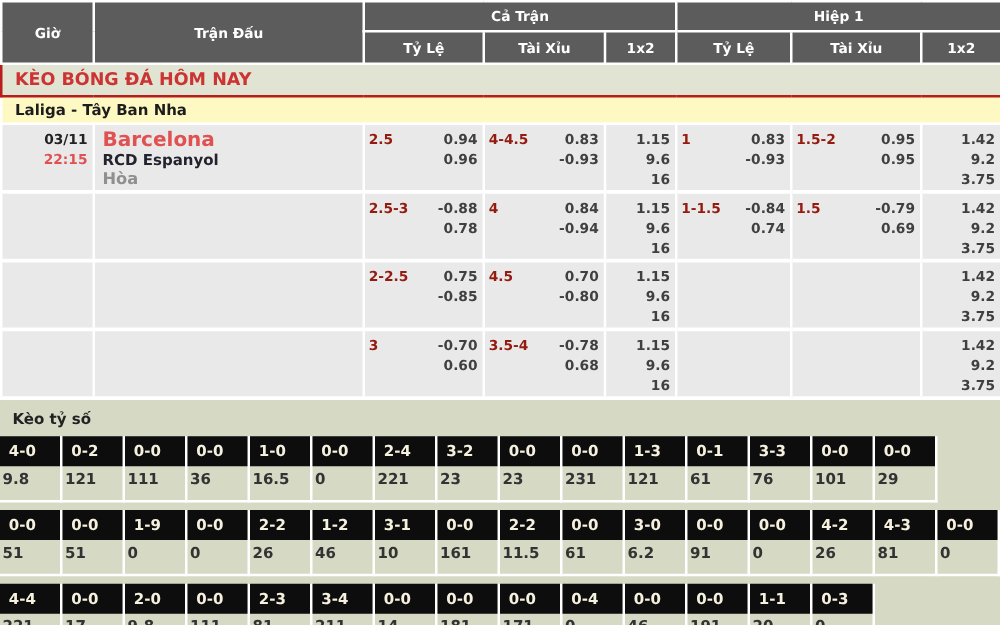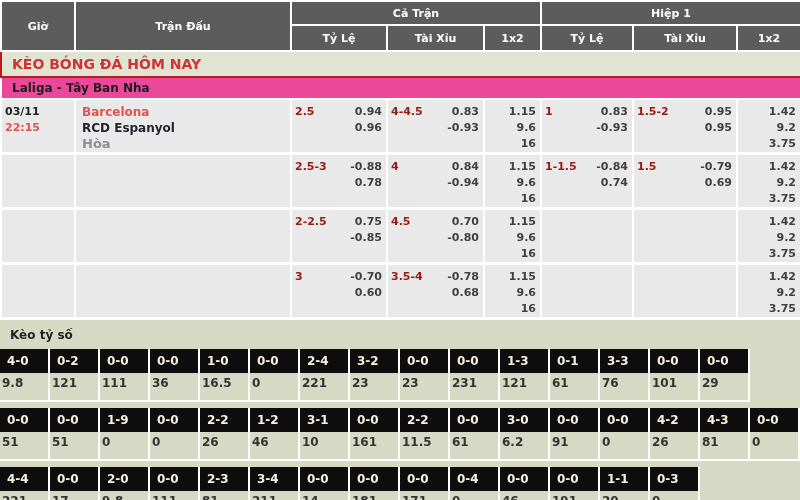--- a/index.html
+++ b/index.html
@@ -14,38 +14,38 @@
     background:#5c5c5c;color:#fff;font-size:11px;font-weight:bold;
     border:2px solid #fff;text-align:center;padding:3px 2px;
   }
   thead tr.r1 th{height:24px;}
   thead tr.r2 th{height:26px;}
   td.band-title{
     background:#e2e4d3;color:#cc3333;font-size:14px;font-weight:bold;
     padding:4px 0 4px 10px;height:22px;border:2px solid #b91c1c;
   }
   td.band-league{
-    background:#ec4899;color:#1d1d1d;font-size:12px;font-weight:bold;
+    background:#fef9c3;color:#1d1d1d;font-size:12px;font-weight:bold;
     padding:3px 0 3px 10px;height:19px;border:2px solid #fff;
   }
   td.odds-cell{
     background:#e9e9e9;vertical-align:top;font-size:11px;font-weight:bold;
     color:#404040;height:50px;padding:4px 4px 0 3px;
     border-left:2px solid #fff;border-right:2px solid #fff;border-bottom:3px solid #fff;
     line-height:16px;
   }
   .l1{display:flex;justify-content:space-between;}
   .line{color:#941b10;}
   .l2{text-align:right;}
   td.x12 div{text-align:right;}
-  td.time-cell{text-align:left;}
+  td.time-cell{text-align:right;}
   .date{color:#222;}
   .time{color:#e05252;}
   td.match-cell{padding-left:6px;}
-  .home{color:#e05252;font-size:12px;}
+  .home{color:#e05252;font-size:16px;}
   .away{color:#23232e;font-size:12px;}
   .draw{color:#8f8f8f;font-size:13px;}
   .score-section{background:#d6d9c4;flex:1;width:800px;}
   .score-title{font-size:12px;font-weight:bold;color:#222;padding:8px 0 7px 10px;}
   .score-row{display:flex;margin-bottom:6px;border-radius:16px;}
   .score-col{width:50px;box-sizing:border-box;border-right:2px solid #fff;border-bottom:2px solid #fff;}
   .score-col.empty{border-right:none;border-bottom:none;}
   .score-head{
     background:#0d0d0d;color:#f6f0de;font-size:12px;font-weight:bold;
     height:24px;line-height:24px;padding-left:7px;box-sizing:border-box;

